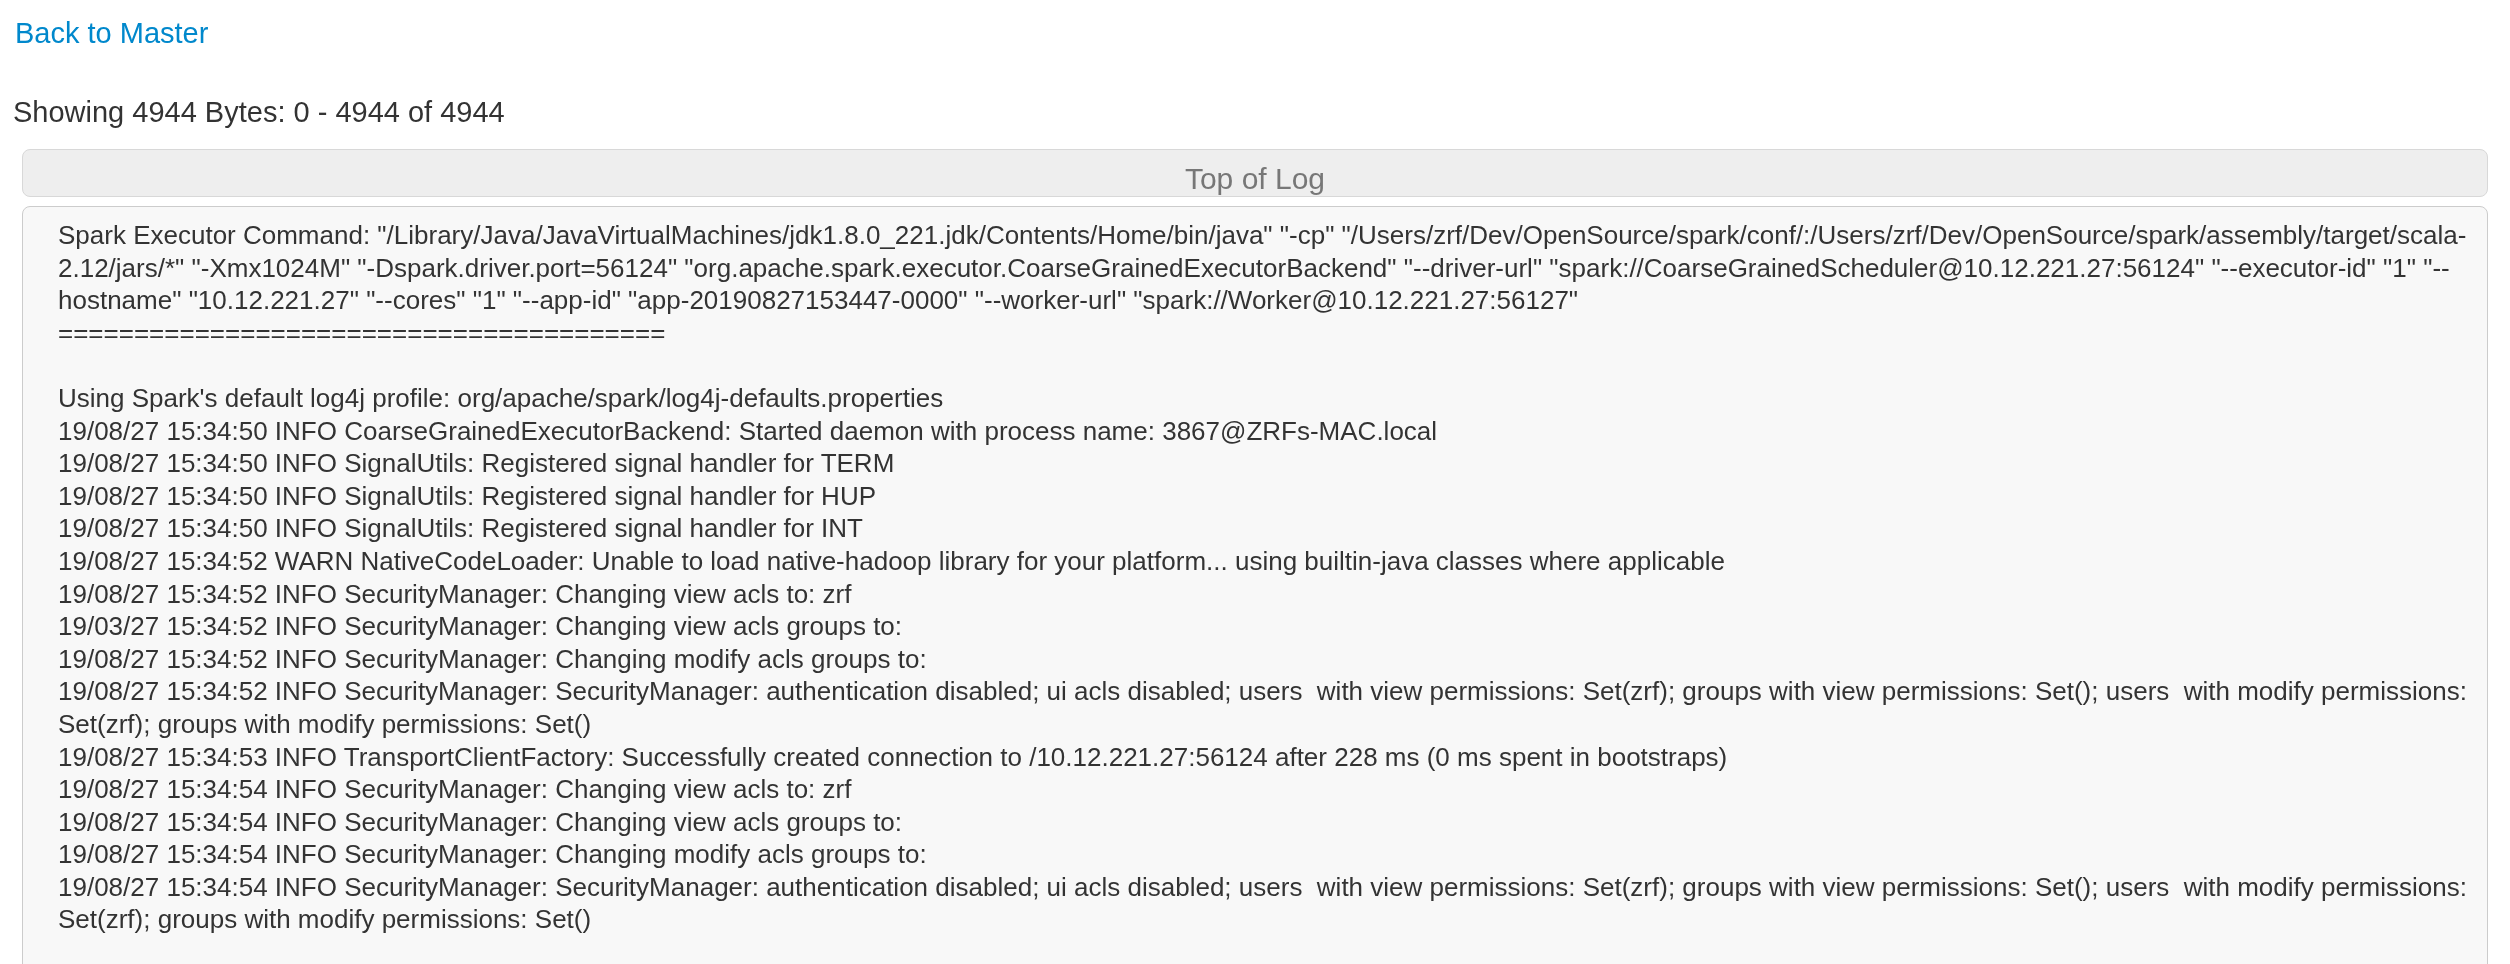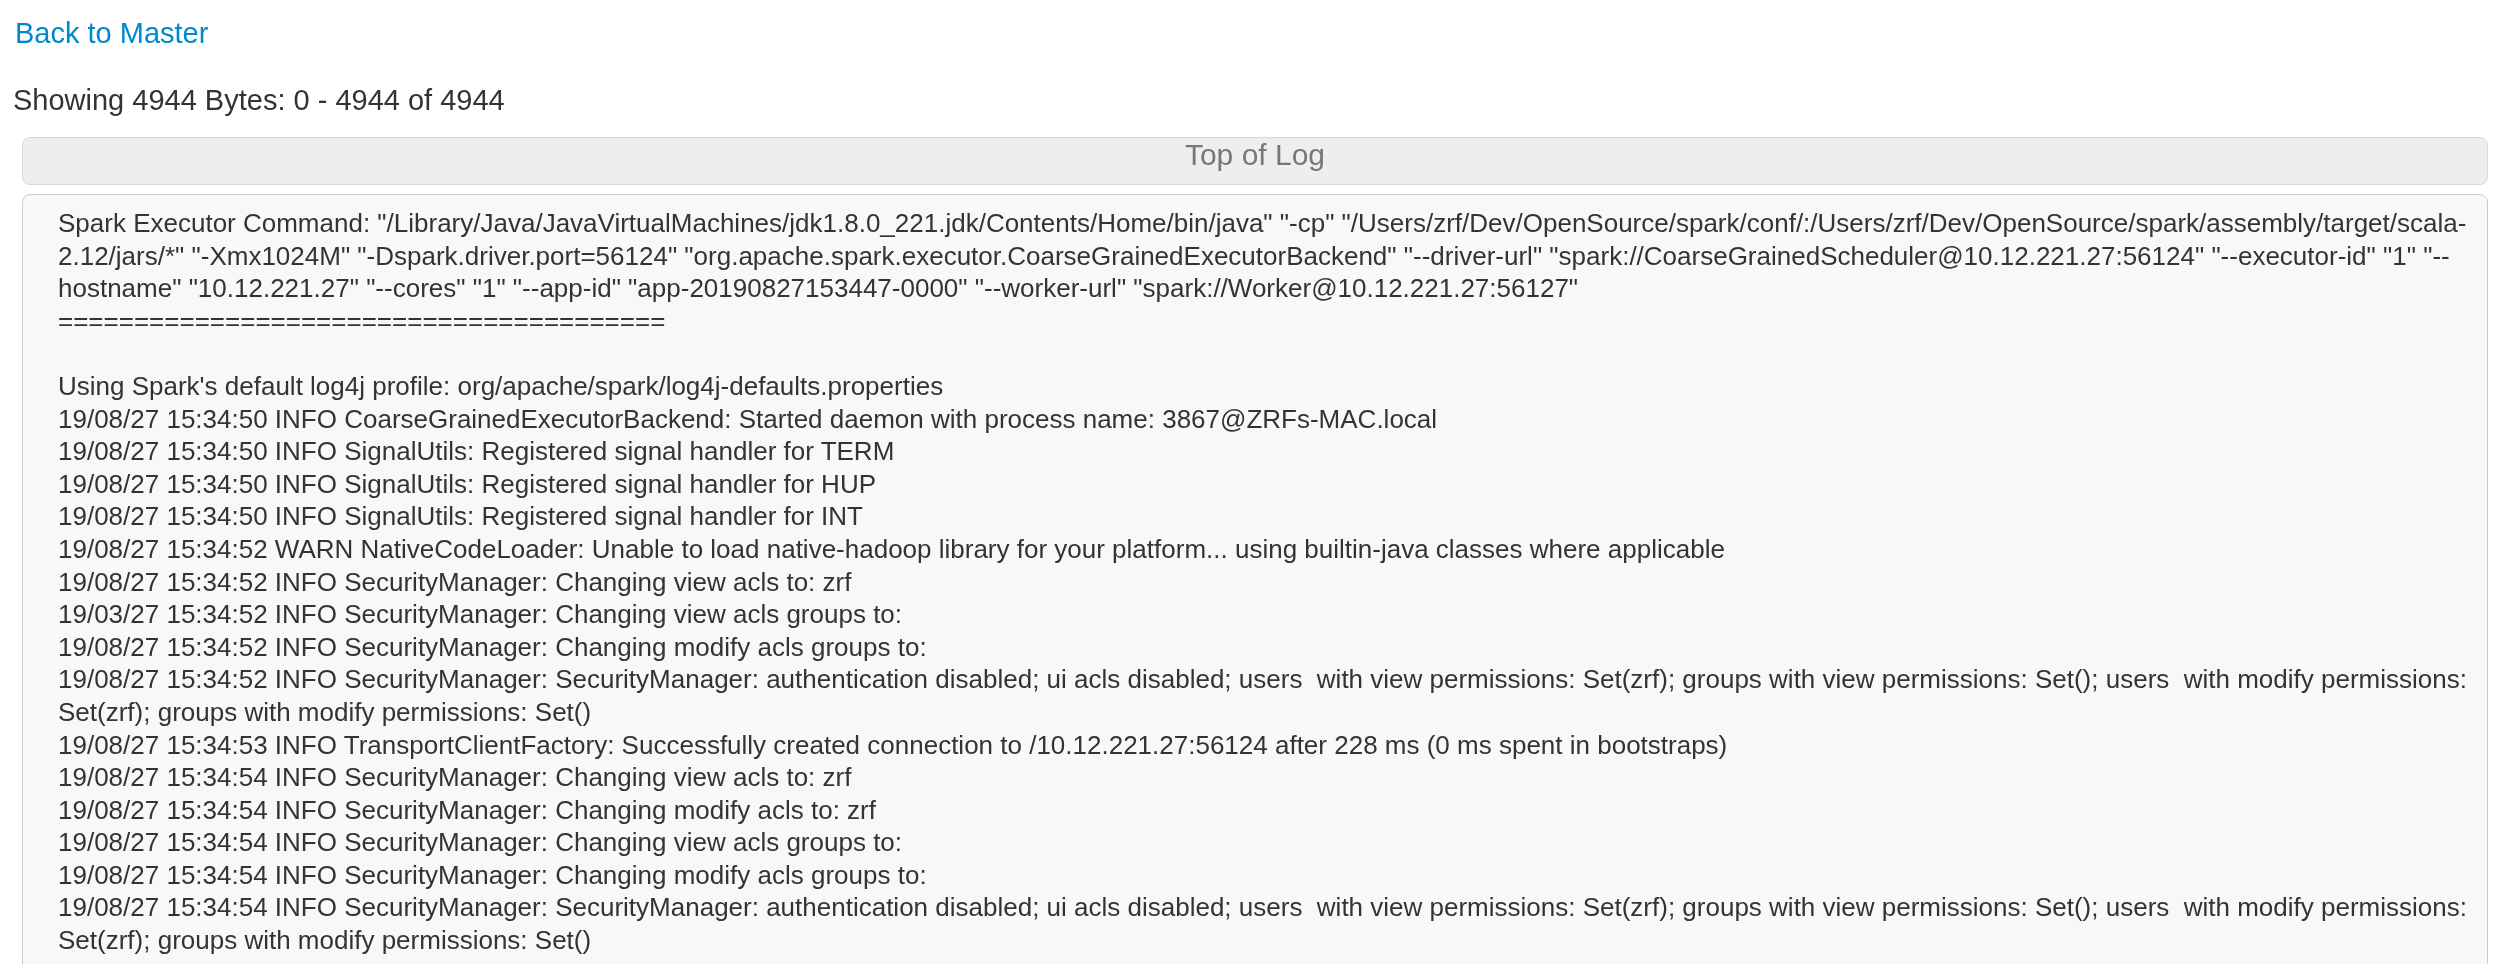--- a/index.html
+++ b/index.html
@@ -12,41 +12,41 @@
     font-family: "Liberation Sans", "DejaVu Sans", sans-serif;
     color: #333333;
   }
   .page {
     width: 2510px;
     height: 964px;
     position: relative;
   }
   .back-link {
     display: inline-block;
-    margin: 16px 0 0 15px;
+    margin: 16px 0 12px 15px;
     font-size: 29px;
     line-height: 34px;
     color: #0088cc;
     text-decoration: none;
     cursor: pointer;
   }
   .byte-info {
     margin: 33px 0 0 13px;
     font-size: 29px;
     line-height: 34px;
     color: #333333;
   }
   .log-header-bar {
     margin: 20px 22px 9px 22px;
     height: 46px;
     background: #eeeeee;
     border: 1px solid #d8d8d8;
     border-radius: 8px;
     display: flex;
-    align-items: flex-start;
+    align-items: flex-end;
     justify-content: center;
     font-size: 30px;
     color: #777777;
   }
   .log-box {
     margin: 0 22px;
     background: #f8f8f8;
     border: 1px solid #cccccc;
     border-radius: 8px;
     padding: 12px 15px;
@@ -87,20 +87,19 @@
         <div class="log-line">19/08/27 15:34:50 INFO SignalUtils: Registered signal handler for TERM</div>
         <div class="log-line">19/08/27 15:34:50 INFO SignalUtils: Registered signal handler for HUP</div>
         <div class="log-line">19/08/27 15:34:50 INFO SignalUtils: Registered signal handler for INT</div>
         <div class="log-line">19/08/27 15:34:52 WARN NativeCodeLoader: Unable to load native-hadoop library for your platform... using builtin-java classes where applicable</div>
         <div class="log-line">19/08/27 15:34:52 INFO SecurityManager: Changing view acls to: zrf</div>
         <div class="log-line">19/03/27 15:34:52 INFO SecurityManager: Changing view acls groups to:</div>
         <div class="log-line">19/08/27 15:34:52 INFO SecurityManager: Changing modify acls groups to:</div>
         <div class="log-line">19/08/27 15:34:52 INFO SecurityManager: SecurityManager: authentication disabled; ui acls disabled; users  with view permissions: Set(zrf); groups with view permissions: Set(); users  with modify permissions: Set(zrf); groups with modify permissions: Set()</div>
         <div class="log-line">19/08/27 15:34:53 INFO TransportClientFactory: Successfully created connection to /10.12.221.27:56124 after 228 ms (0 ms spent in bootstraps)</div>
         <div class="log-line">19/08/27 15:34:54 INFO SecurityManager: Changing view acls to: zrf</div>
-        <div class="log-line">19/08/27 15:34:54 INFO SecurityManager: Changing modify acls to: zrf</div>
         <div class="log-line">19/08/27 15:34:54 INFO SecurityManager: Changing view acls groups to:</div>
         <div class="log-line">19/08/27 15:34:54 INFO SecurityManager: Changing modify acls groups to:</div>
         <div class="log-line">19/08/27 15:34:54 INFO SecurityManager: SecurityManager: authentication disabled; ui acls disabled; users  with view permissions: Set(zrf); groups with view permissions: Set(); users  with modify permissions: Set(zrf); groups with modify permissions: Set()</div>
       </div>
   </div>
 
 </div>
 
 </body></html>

